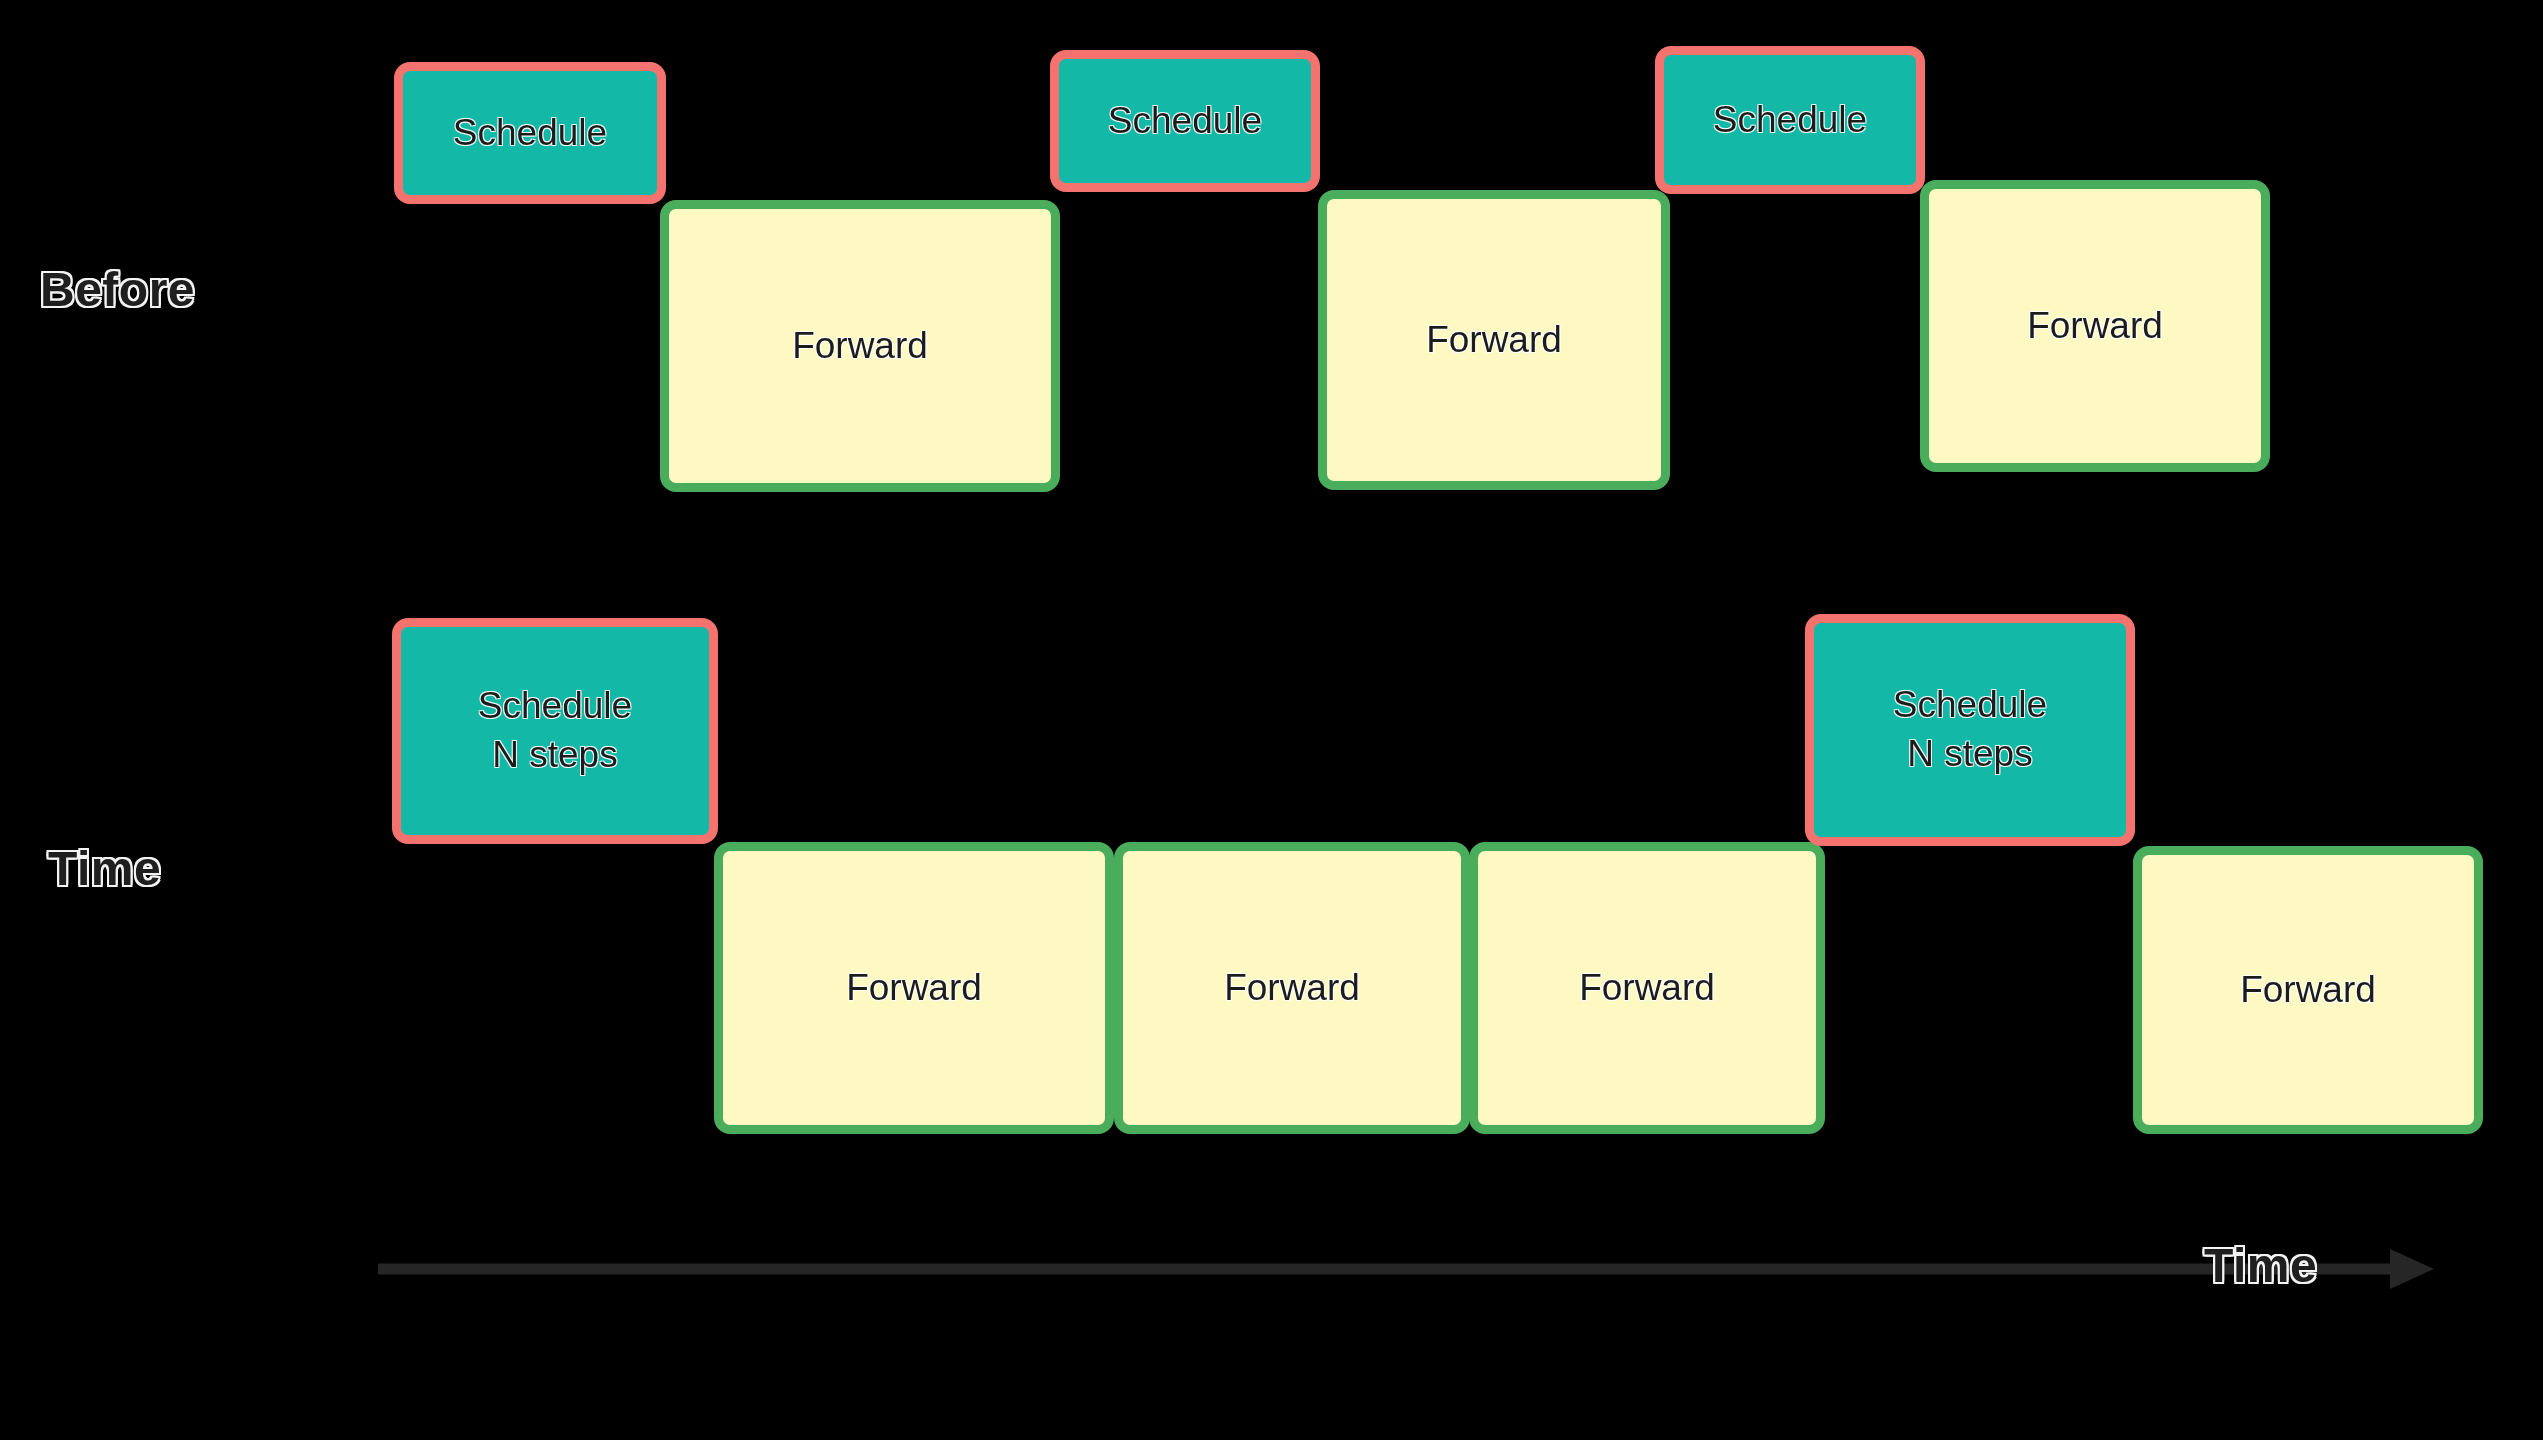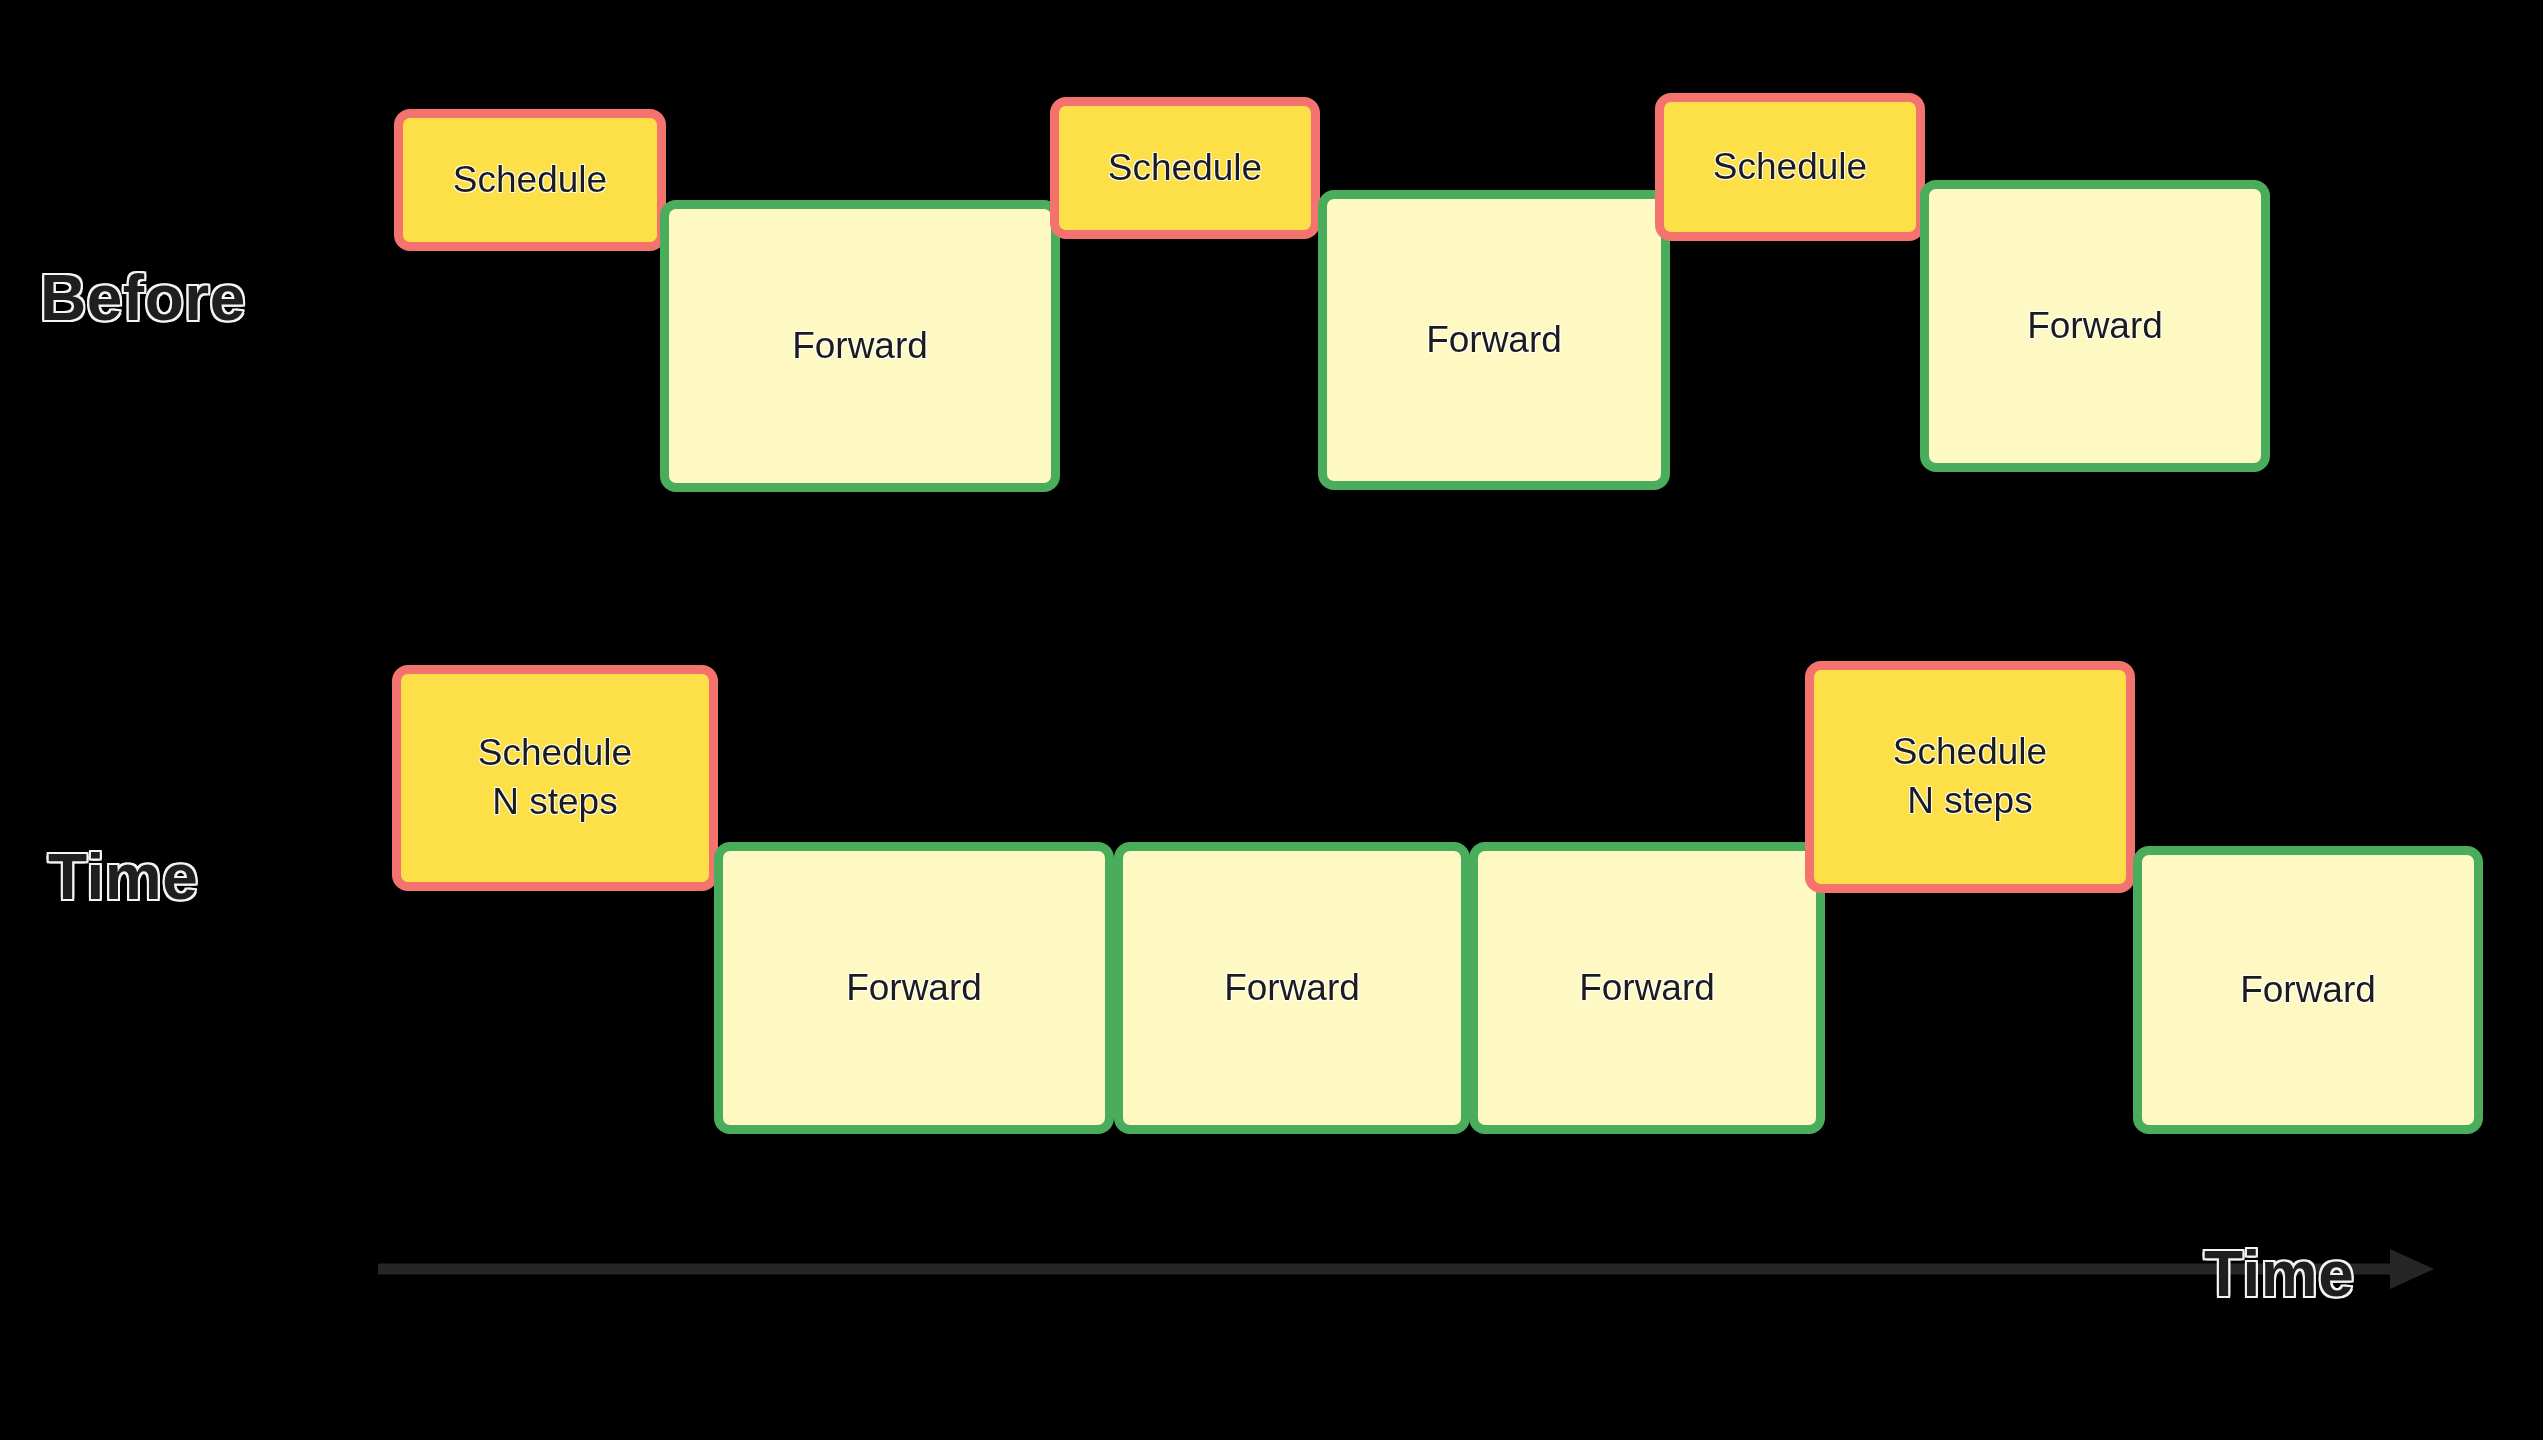--- a/index.html
+++ b/index.html
@@ -16,21 +16,21 @@
     height: 1440px;
     background: #000000;
     overflow: hidden;
   }
 
   
   .row-label {
     position: absolute;
     font-family: "Liberation Sans", sans-serif;
     font-weight: bold;
-    font-size: 64px;
+    font-size: 48px;
     line-height: 1;
     color: #1f1f1f;
     letter-spacing: 0.5px;
     white-space: nowrap;
     -webkit-text-stroke: 3px #f2f2f2;
     paint-order: stroke fill;
     text-shadow:
       -2px -2px 0 #f4f4f4,
        2px -2px 0 #f4f4f4,
       -2px  2px 0 #f4f4f4,
@@ -55,23 +55,22 @@
     line-height: 1.32;
     color: #1c1c1c;
     white-space: pre-line;
     text-shadow:
       -1px -1px 0 rgba(255,255,255,.85),
        1px -1px 0 rgba(255,255,255,.85),
       -1px  1px 0 rgba(255,255,255,.85),
        1px  1px 0 rgba(255,255,255,.85);
   }
   .node.schedule {
-    background: #fde047;
+    background: #14b8a6;
     border: 9px solid #f4736f;
-    margin-top: 47px;
   }
   .node.forward {
     background: #fef9c3;
     border: 9px solid #49ad5c;
   }
 
   
   .time-axis {
     position: absolute;
     left: 378px;

